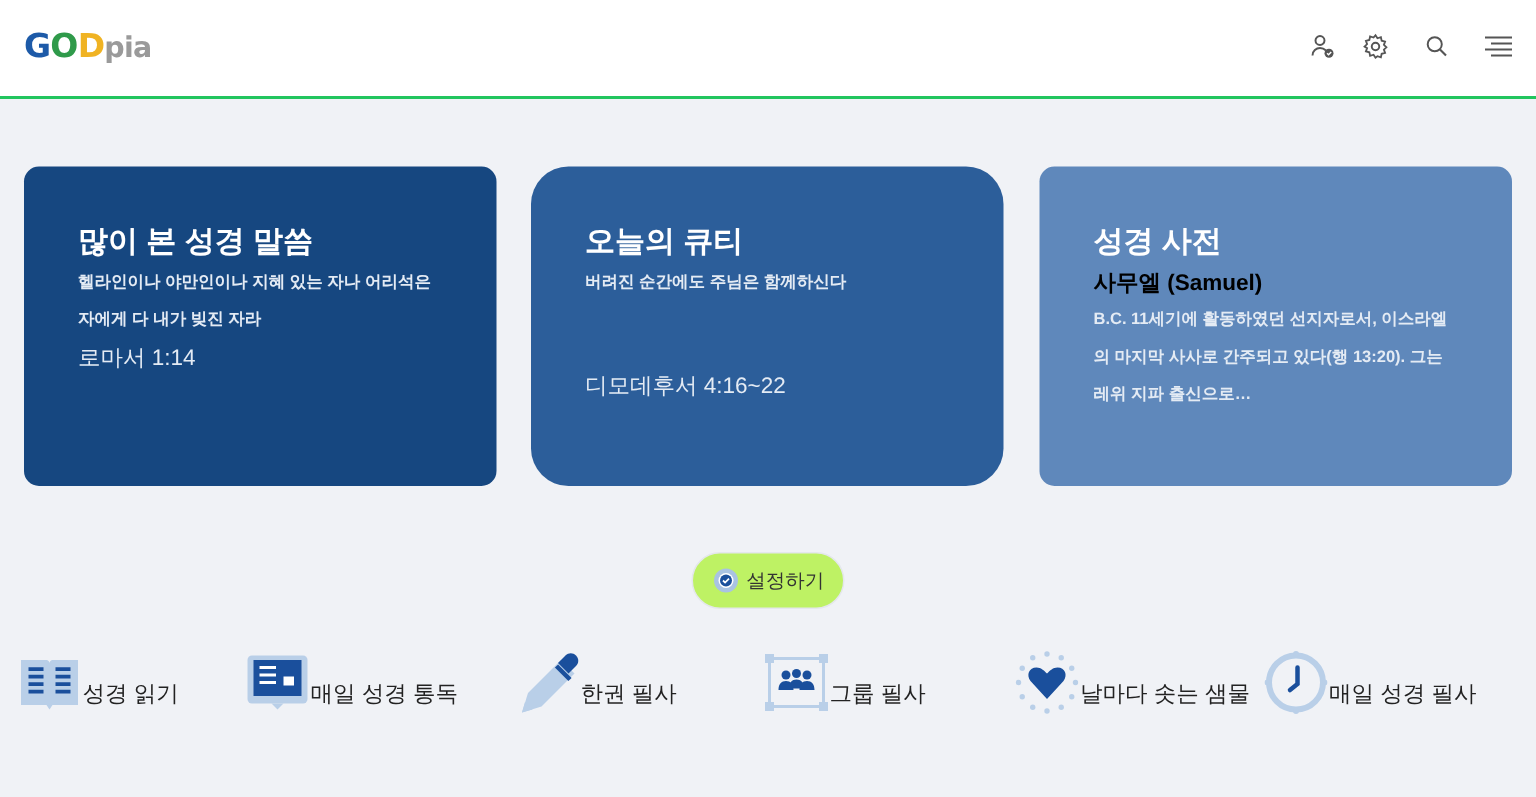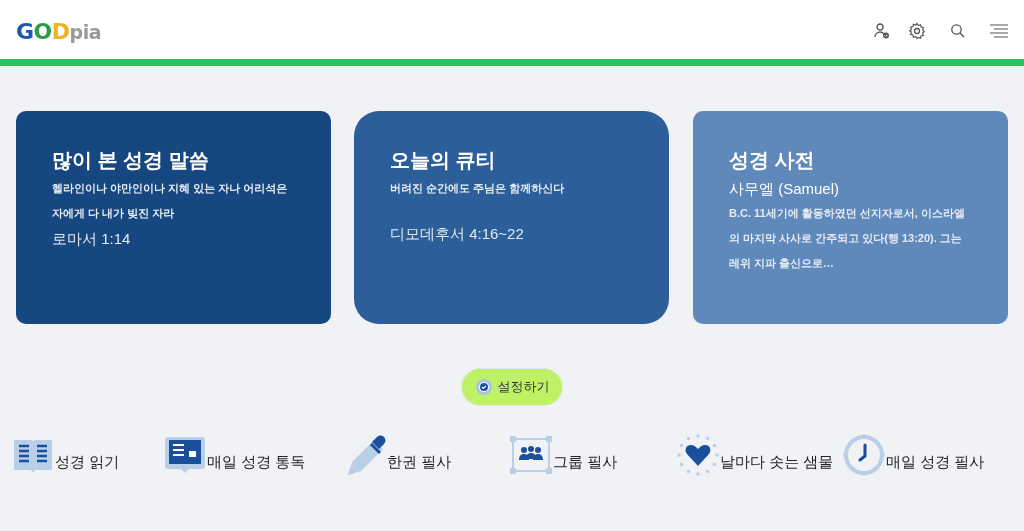--- a/index.html
+++ b/index.html
@@ -1,34 +1,34 @@
 <!DOCTYPE html>
 <html><head>
 <meta charset="utf-8">
 <style>
   * { box-sizing: border-box; margin: 0; padding: 0; }
   html, body { width: 1024px; height: 531px; overflow: hidden; }
   body { background: #f0f2f6; font-family: "Liberation Sans", "DejaVu Sans", sans-serif; color: #222; position: relative; }
-  .header { position: absolute; left: 0; top: 0; width: 1024px; height: 66px; background: #ffffff; border-bottom: 7px solid #22c55e; }
+  .header { position: absolute; left: 0; top: 0; width: 1024px; height: 66px; background: #ffffff; border-bottom: 2px solid #22c55e; }
   .logo { position: absolute; left: 16px; top: 19px; font-size: 22px; font-weight: bold; letter-spacing: -0.5px; font-family: "DejaVu Sans", sans-serif; }
   .logo .g { color: #1d5aa8; }
   .logo .o { color: #2f9a4a; }
   .logo .d { color: #f0b323; }
   .logo .p { color: #9a9a9a; font-size: 19px; }
   .hicon { position: absolute; top: 20px; width: 22px; height: 22px; display: flex; align-items: center; justify-content: center; cursor: pointer; }
   .main { position: absolute; left: 0; top: 67px; width: 1024px; }
   .card { position: absolute; top: 44px; width: 315px; height: 213px; border-radius: 10px; padding: 36px 36px 0 36px; color: #fff; }
   .card1 { left: 16px; background: #164780; }
   .card2 { left: 354px; background: #2c5e9a; border-radius: 25px; }
   .card3 { left: 693px; background: #5f88bb; }
   .card-title { font-size: 20px; font-weight: bold; margin-bottom: 1px; height: 28px; }
   .card-body { font-size: 11px; line-height: 25px; color: #e4ebf4; font-weight: bold; }
   .card-ref { font-size: 15px; line-height: 25px; color: #e4ebf4; }
-  .card2 .card-ref { margin-top: 20px; }
-  .card-sub { font-size: 15px; font-weight: normal; line-height: 25px; color: #ffffff; }
+  .card2 .card-ref { margin-top: 44px; }
+  .card-sub { font-size: 15px; font-weight: bold; line-height: 25px; color: #000000; }
   .clamp { display: -webkit-box; -webkit-line-clamp: 3; -webkit-box-orient: vertical; overflow: hidden; }
   .settings-btn { position: absolute; left: 461px; top: 301px; width: 102px; height: 38px; border-radius: 19px; background: #bef264; border: 1px solid #e4e7ec; display: flex; align-items: center; justify-content: center; gap: 5px; font-size: 13px; color: #333; cursor: pointer; }
   .quick { position: absolute; top: 366px; width: 170px; display: flex; flex-direction: row; align-items: center; cursor: pointer; }
   .quick .ic { width: 44px; height: 44px; display: flex; align-items: center; justify-content: center; }
   .quick .lbl { margin-top: 15px; font-size: 15px; color: #222; }
 </style>
 </head>
 <body>
 
 <header class="header">

